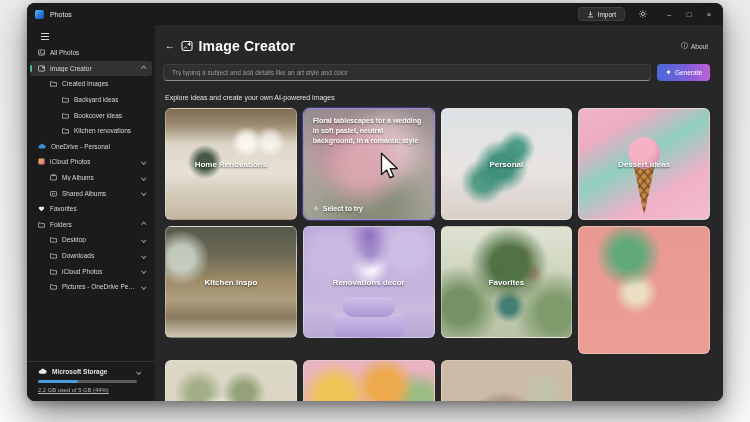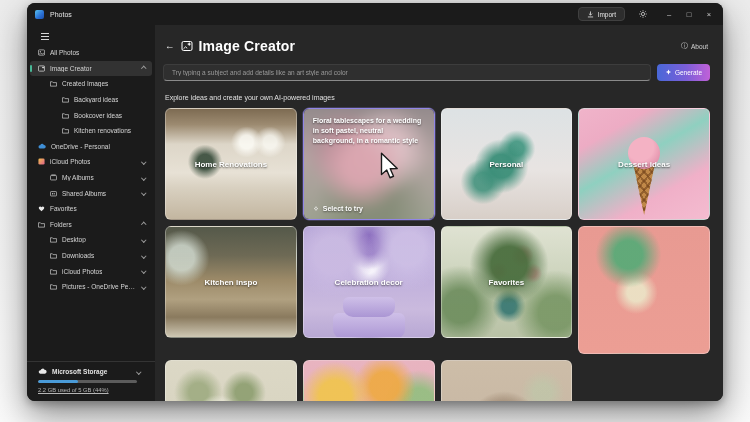--- a/index.html
+++ b/index.html
@@ -426,21 +426,21 @@
         </div>
 
 
         <div class="card art-kitchen">
           <span class="card-label">Kitchen inspo</span>
         </div>
 
         <div class="card art-celebration">
           <span class="cake-tier t1"></span>
           <span class="cake-tier t2"></span>
-          <span class="card-label">Celebration decor</span>
+          <span class="card-label">Renovations decor</span>
         </div>
 
         <div class="card art-botanical">
           <span class="card-label">Favorites</span>
         </div>
 
         <div class="card short art-p1"></div>
         <div class="card short art-p2"></div>
         <div class="card short art-p3"></div>
         <div class="card short art-p4"></div>

